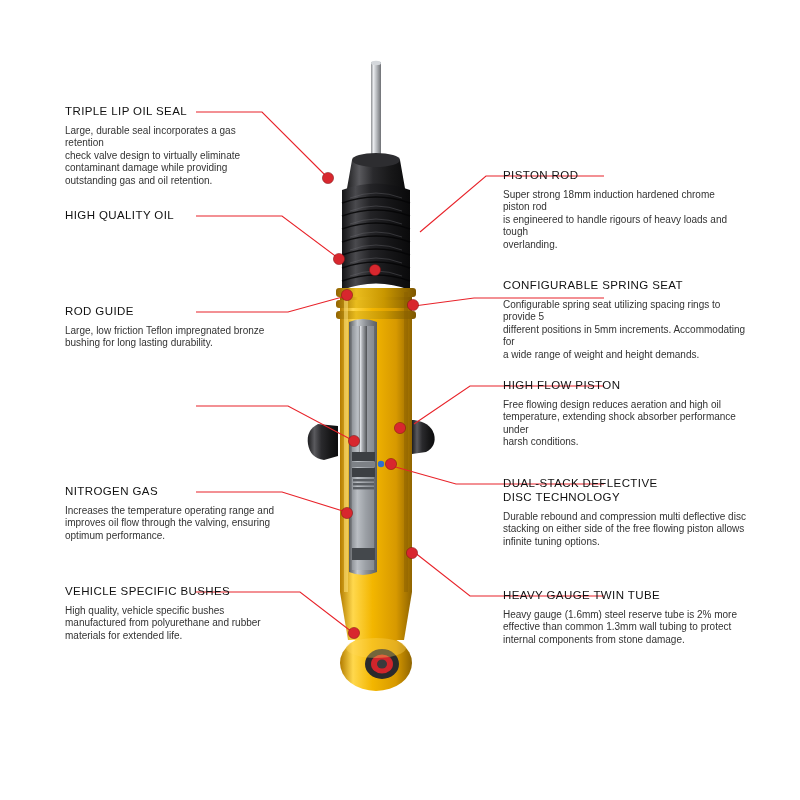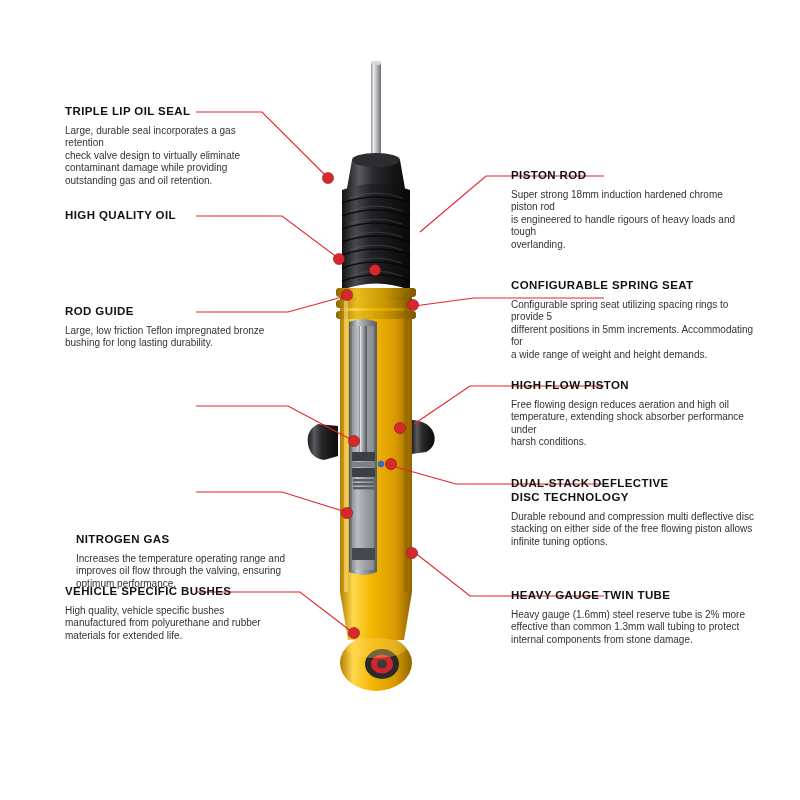--- a/index.html
+++ b/index.html
@@ -21,37 +21,37 @@
     height: 800px;
   }
 
   
   .callout {
     position: absolute;
     box-sizing: border-box;
   }
   .callout .title {
     font-size: 11.5px;
-    font-weight: bold;
+    font-weight: normal;
     letter-spacing: 0.4px;
     color: #111111;
     line-height: 14px;
     margin: 0 0 7px 0;
     text-transform: uppercase;
     white-space: pre-line;
   }
   .callout .body {
     font-size: 10px;
     line-height: 12.4px;
     color: #333333;
     margin: 0;
     white-space: pre-line;
   }
   .callout.left  { text-align: left; }
-  .callout.right { text-align: left; margin-left: 8px; }
+  .callout.right { text-align: left; }
 
   
   svg.overlay {
     position: absolute;
     left: 0; top: 0;
     width: 800px;
     height: 800px;
     pointer-events: none;
   }
   .leader {
@@ -230,21 +230,21 @@
     <div class="title">HIGH QUALITY OIL</div>
   </div>
 
   <div class="callout left" style="left:65px; top:304px; width:215px;">
     <div class="title">ROD GUIDE</div>
     <div class="body">Large, low friction Teflon impregnated bronze
 bushing for long lasting durability.</div>
   </div>
 
 
-  <div class="callout left" style="left:76px; top:484px; width:215px;margin-top:48px;">
+  <div class="callout left" style="left:65px; top:484px; width:215px;">
     <div class="title">NITROGEN GAS</div>
     <div class="body">Increases the temperature operating range and
 improves oil flow through the valving, ensuring
 optimum performance.</div>
   </div>
 
   <div class="callout left" style="left:65px; top:584px; width:215px;">
     <div class="title">VEHICLE SPECIFIC BUSHES</div>
     <div class="body">High quality, vehicle specific bushes
 manufactured from polyurethane and rubber

